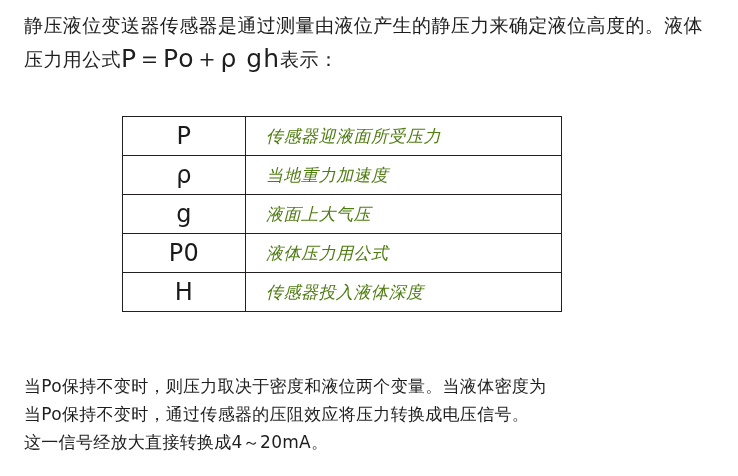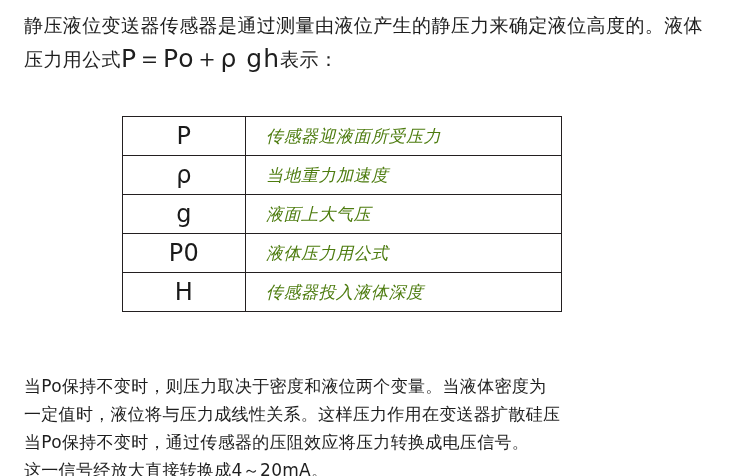--- a/index.html
+++ b/index.html
@@ -106,18 +106,17 @@
       </tr>
       <tr>
         <td class="sym">H</td>
         <td class="desc">传感器投入液体深度</td>
       </tr>
     </tbody>
   </table>
 
   <div class="outro">
     <p>当Po保持不变时，则压力取决于密度和液位两个变量。当液体密度为</p>
-    <p>一定值时，液位将与压力成线性关系。这样压力作用在变送器扩散硅压</p>
     <p>当Po保持不变时，通过传感器的压阻效应将压力转换成电压信号。</p>
     <p>这一信号经放大直接转换成4～20mA。</p>
   </div>
 
 </div>
 
 </body></html>

